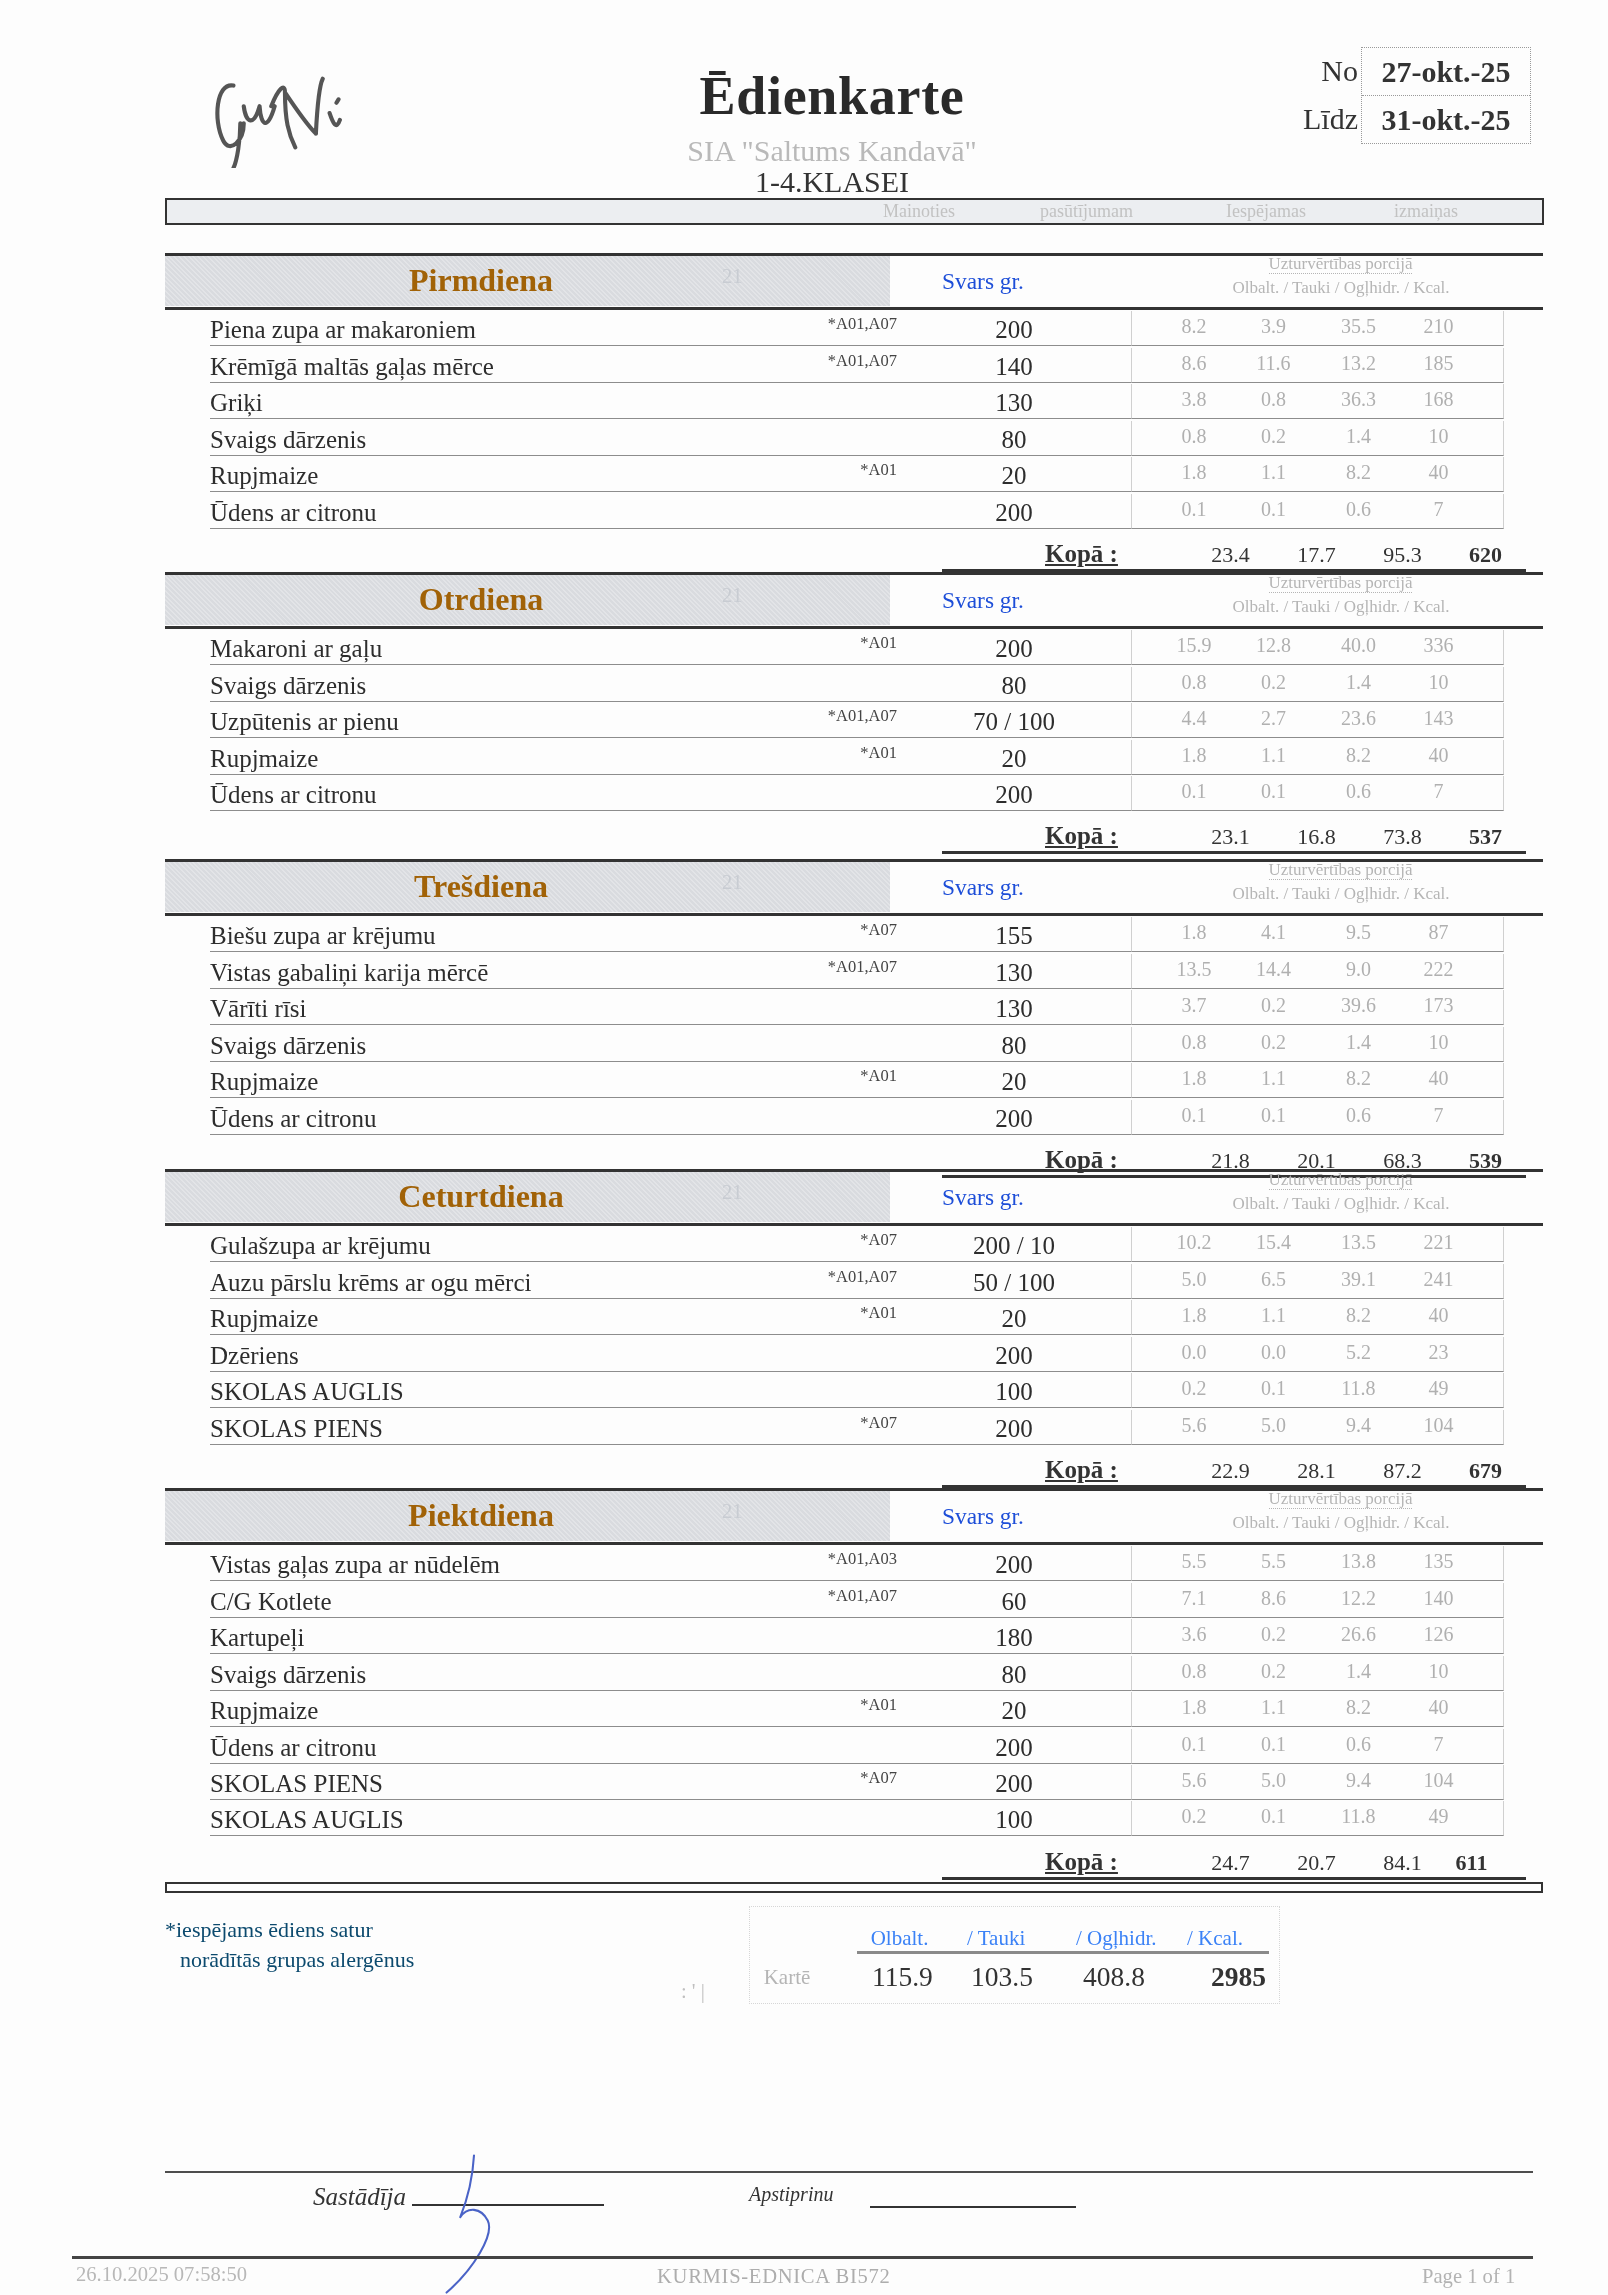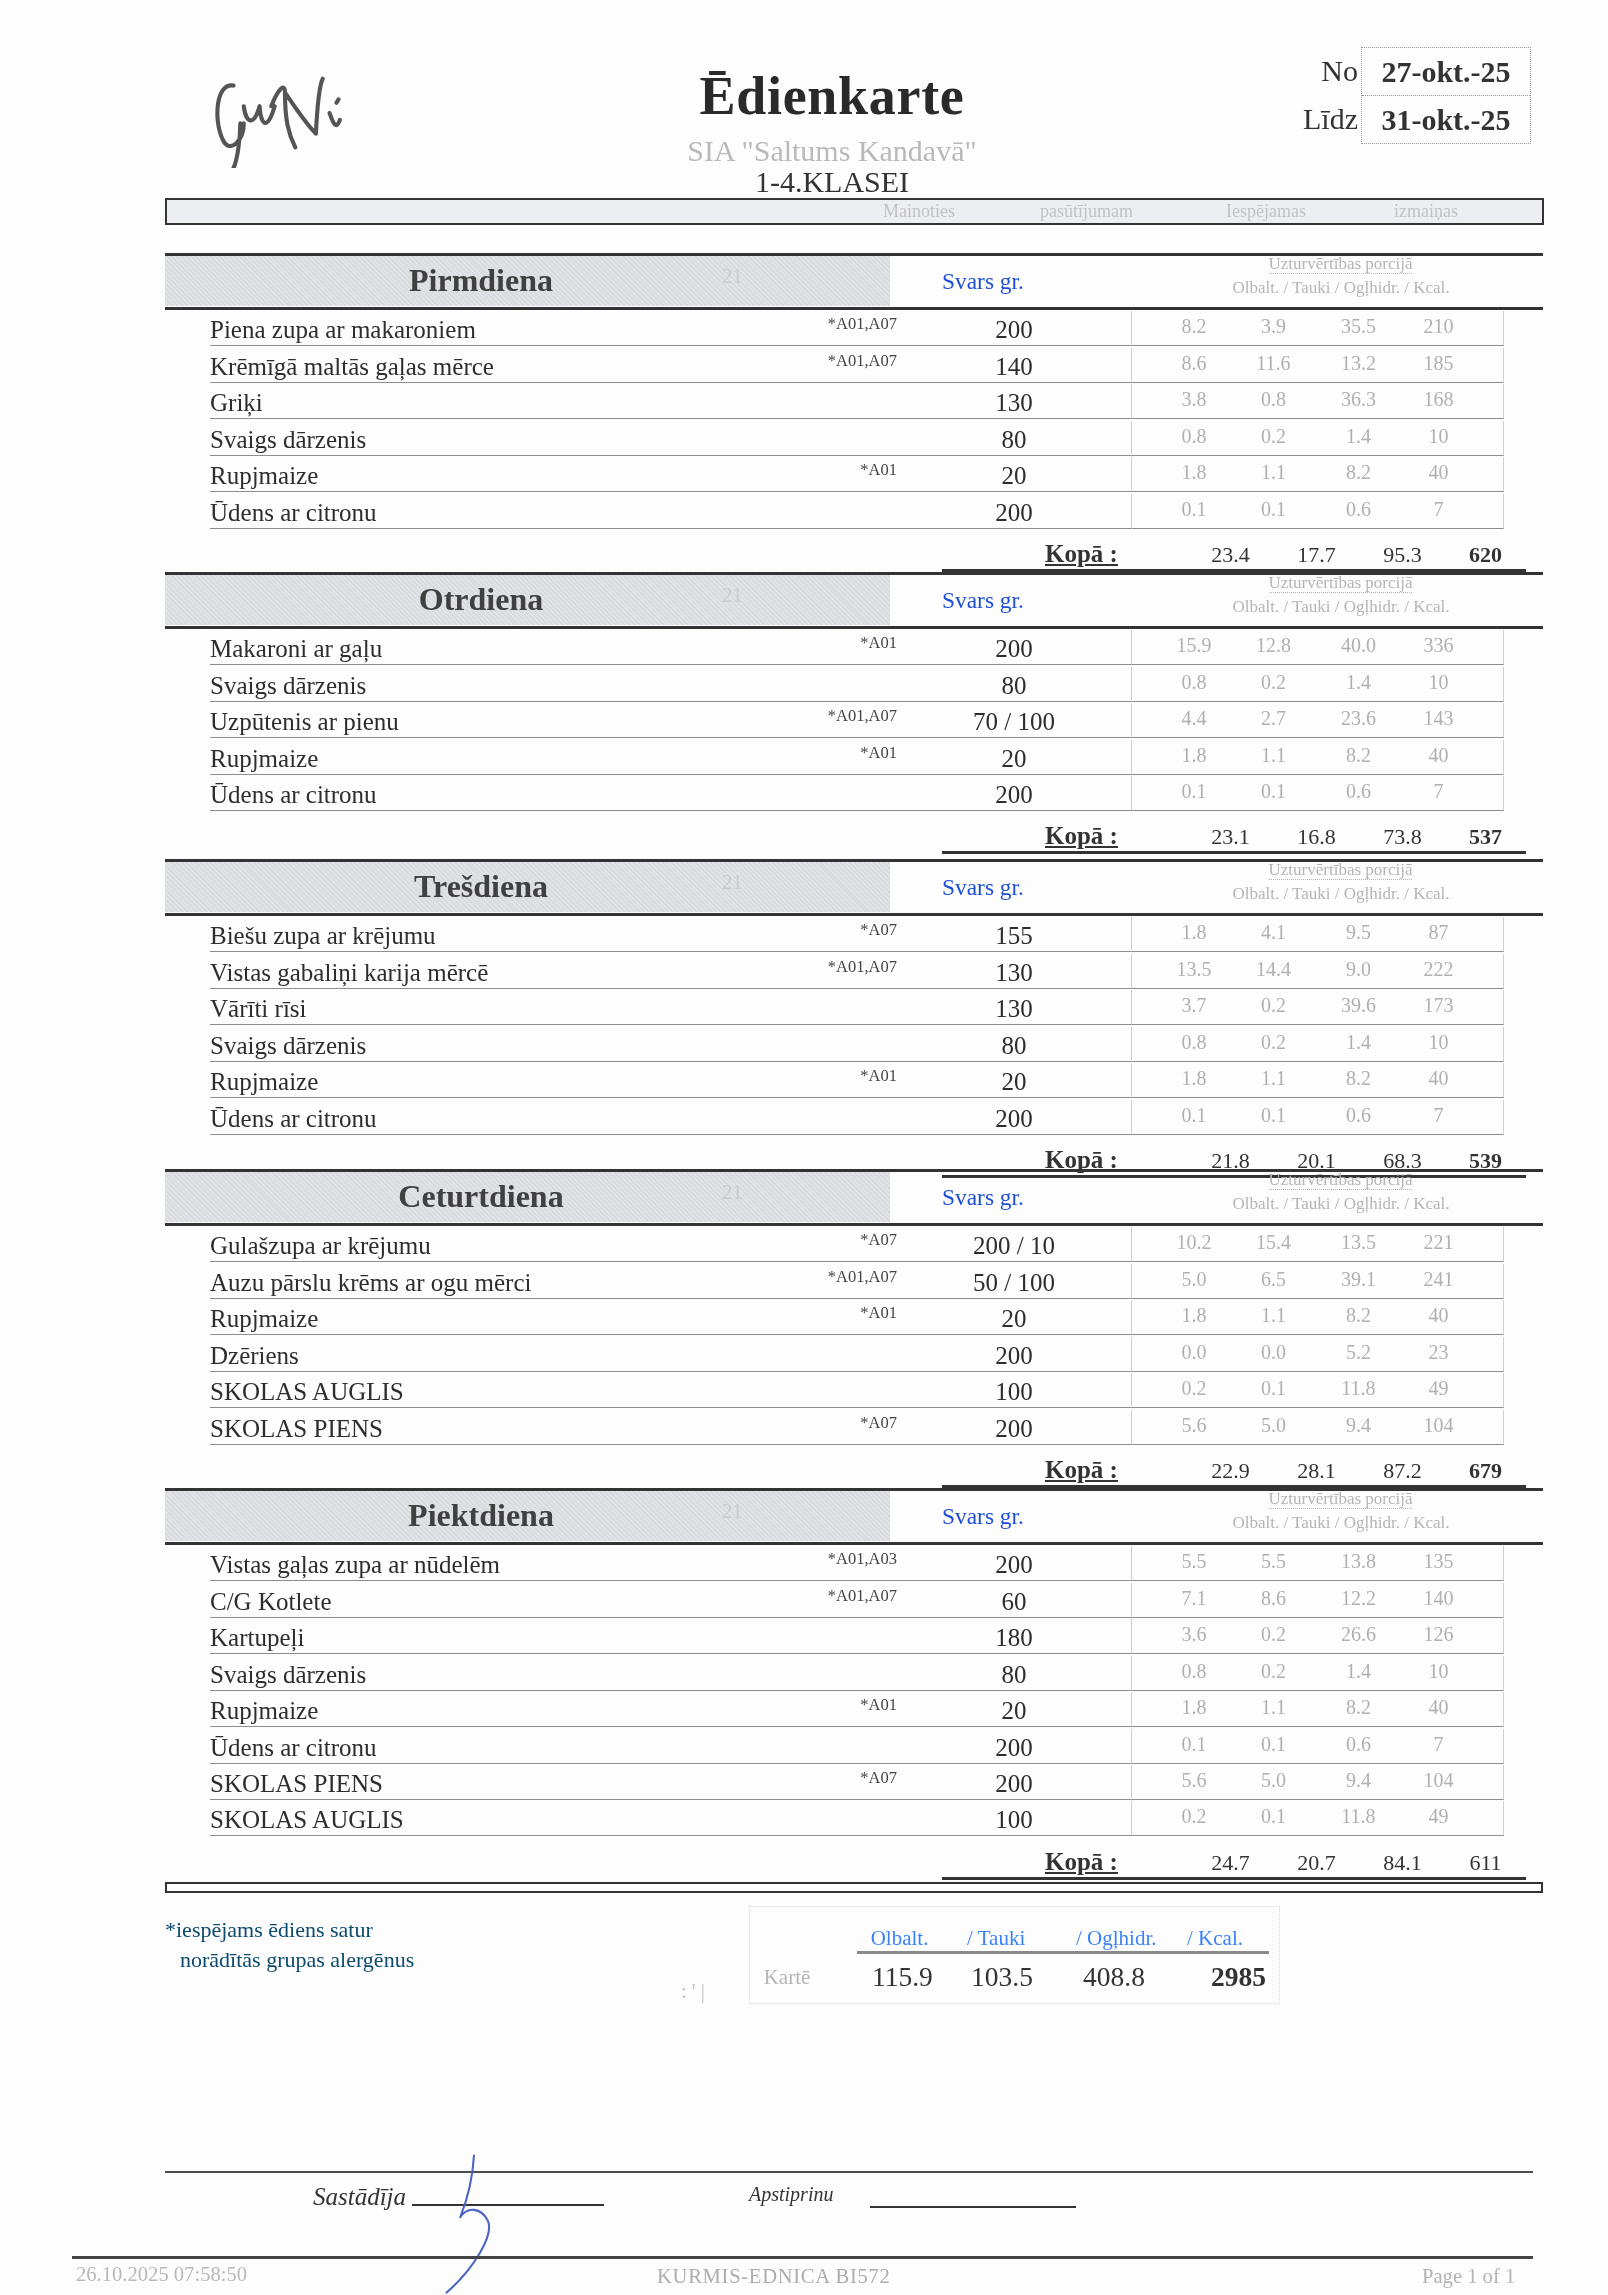--- a/index.html
+++ b/index.html
@@ -21,21 +21,21 @@
   #banner { left:165px; top:198px; width:1375px; height:23.4px; border:2.7px solid #333; background:#eceef1;
             font-size:18px; color:#c2c2c2; line-height:23.4px; }
   #banner span { position:absolute; top:0; }
 
   
   .day { position:absolute; left:165px; width:1378px; }
   .day-top { position:absolute; left:0; top:0; width:1378px; height:3.4px; background:#333; }
   .day-bot { position:absolute; left:0; top:54px; width:1378px; height:3.4px; background:#333; }
   .day-name-bg { position:absolute; left:0; top:3.4px; width:725px; height:50px; background:#d9dbdf;
                  background-image:repeating-linear-gradient(45deg, rgba(255,255,255,0.25) 0 1.4px, transparent 1.4px 3.4px); }
-  .day-name { position:absolute; left:0; top:6.9px; width:632px; text-align:center; font-size:32px; font-weight:bold; color:#404040; line-height:41px; }
+  .day-name { position:absolute; left:0; top:6.9px; width:632px; text-align:center; font-size:32px; font-weight:bold; color:#a16207; line-height:41px; }
   .day-mark { position:absolute; left:557px; top:12.4px; font-size:20.6px; color:#c8ccd2; }
   .svars-h { position:absolute; left:777px; top:8.2px; width:172px; text-align:left; font-size:23.4px; color:#1d4ed8; line-height:41px; }
   .nut-h1 { position:absolute; left:1038px; top:1.4px; width:275px; text-align:center; font-size:17px; color:#b5b5b5; line-height:20.6px; }
   .nut-h1 span { border-bottom:1.4px dotted #b5b5b5; }
   .nut-h2 { position:absolute; left:1004px; top:22px; width:344px; text-align:center; font-size:17px; color:#b5b5b5; line-height:25px; }
 
   .row { position:absolute; left:45px; width:1317px; height:36px; }
   .row .name { position:absolute; left:0; bottom:1.4px; width:687px; border-bottom:1.4px solid #8d8d8d; font-size:25px; line-height:30px; color:#2d2d2d; white-space:nowrap; }
   .row .alg { position:absolute; left:605px; top:2.7px; width:82px; text-align:right; font-size:16.5px; color:#444; }
   .row .wt { position:absolute; left:687px; bottom:1.4px; width:234px; border-bottom:1.4px solid #8d8d8d; text-align:center; font-size:25px; line-height:30px; color:#2d2d2d; }
@@ -519,21 +519,21 @@
           <span style="left:107px">0.1</span>
           <span style="left:192px">11.8</span>
           <span style="left:272px">49</span>
         </div>
       </div>
       <div class="kopa" style="top:357px">
         <div class="lbl">Kopā :</div>
         <span class="v" style="left:254px">24.7</span>
         <span class="v" style="left:340px">20.7</span>
         <span class="v" style="left:426px">84.1</span>
-        <span class="v" style="left:509px;font-weight:normal">611</span>
+        <span class="v" style="left:495px;font-weight:bold">611</span>
         <div class="line"></div>
       </div>
     </div>
   </div>
 
 <div id="end-box" class="abs"></div>
 
 <div id="note" class="abs">
   <div>*iespējams ēdiens satur</div>
   <div>norādītās grupas alergēnus</div>

